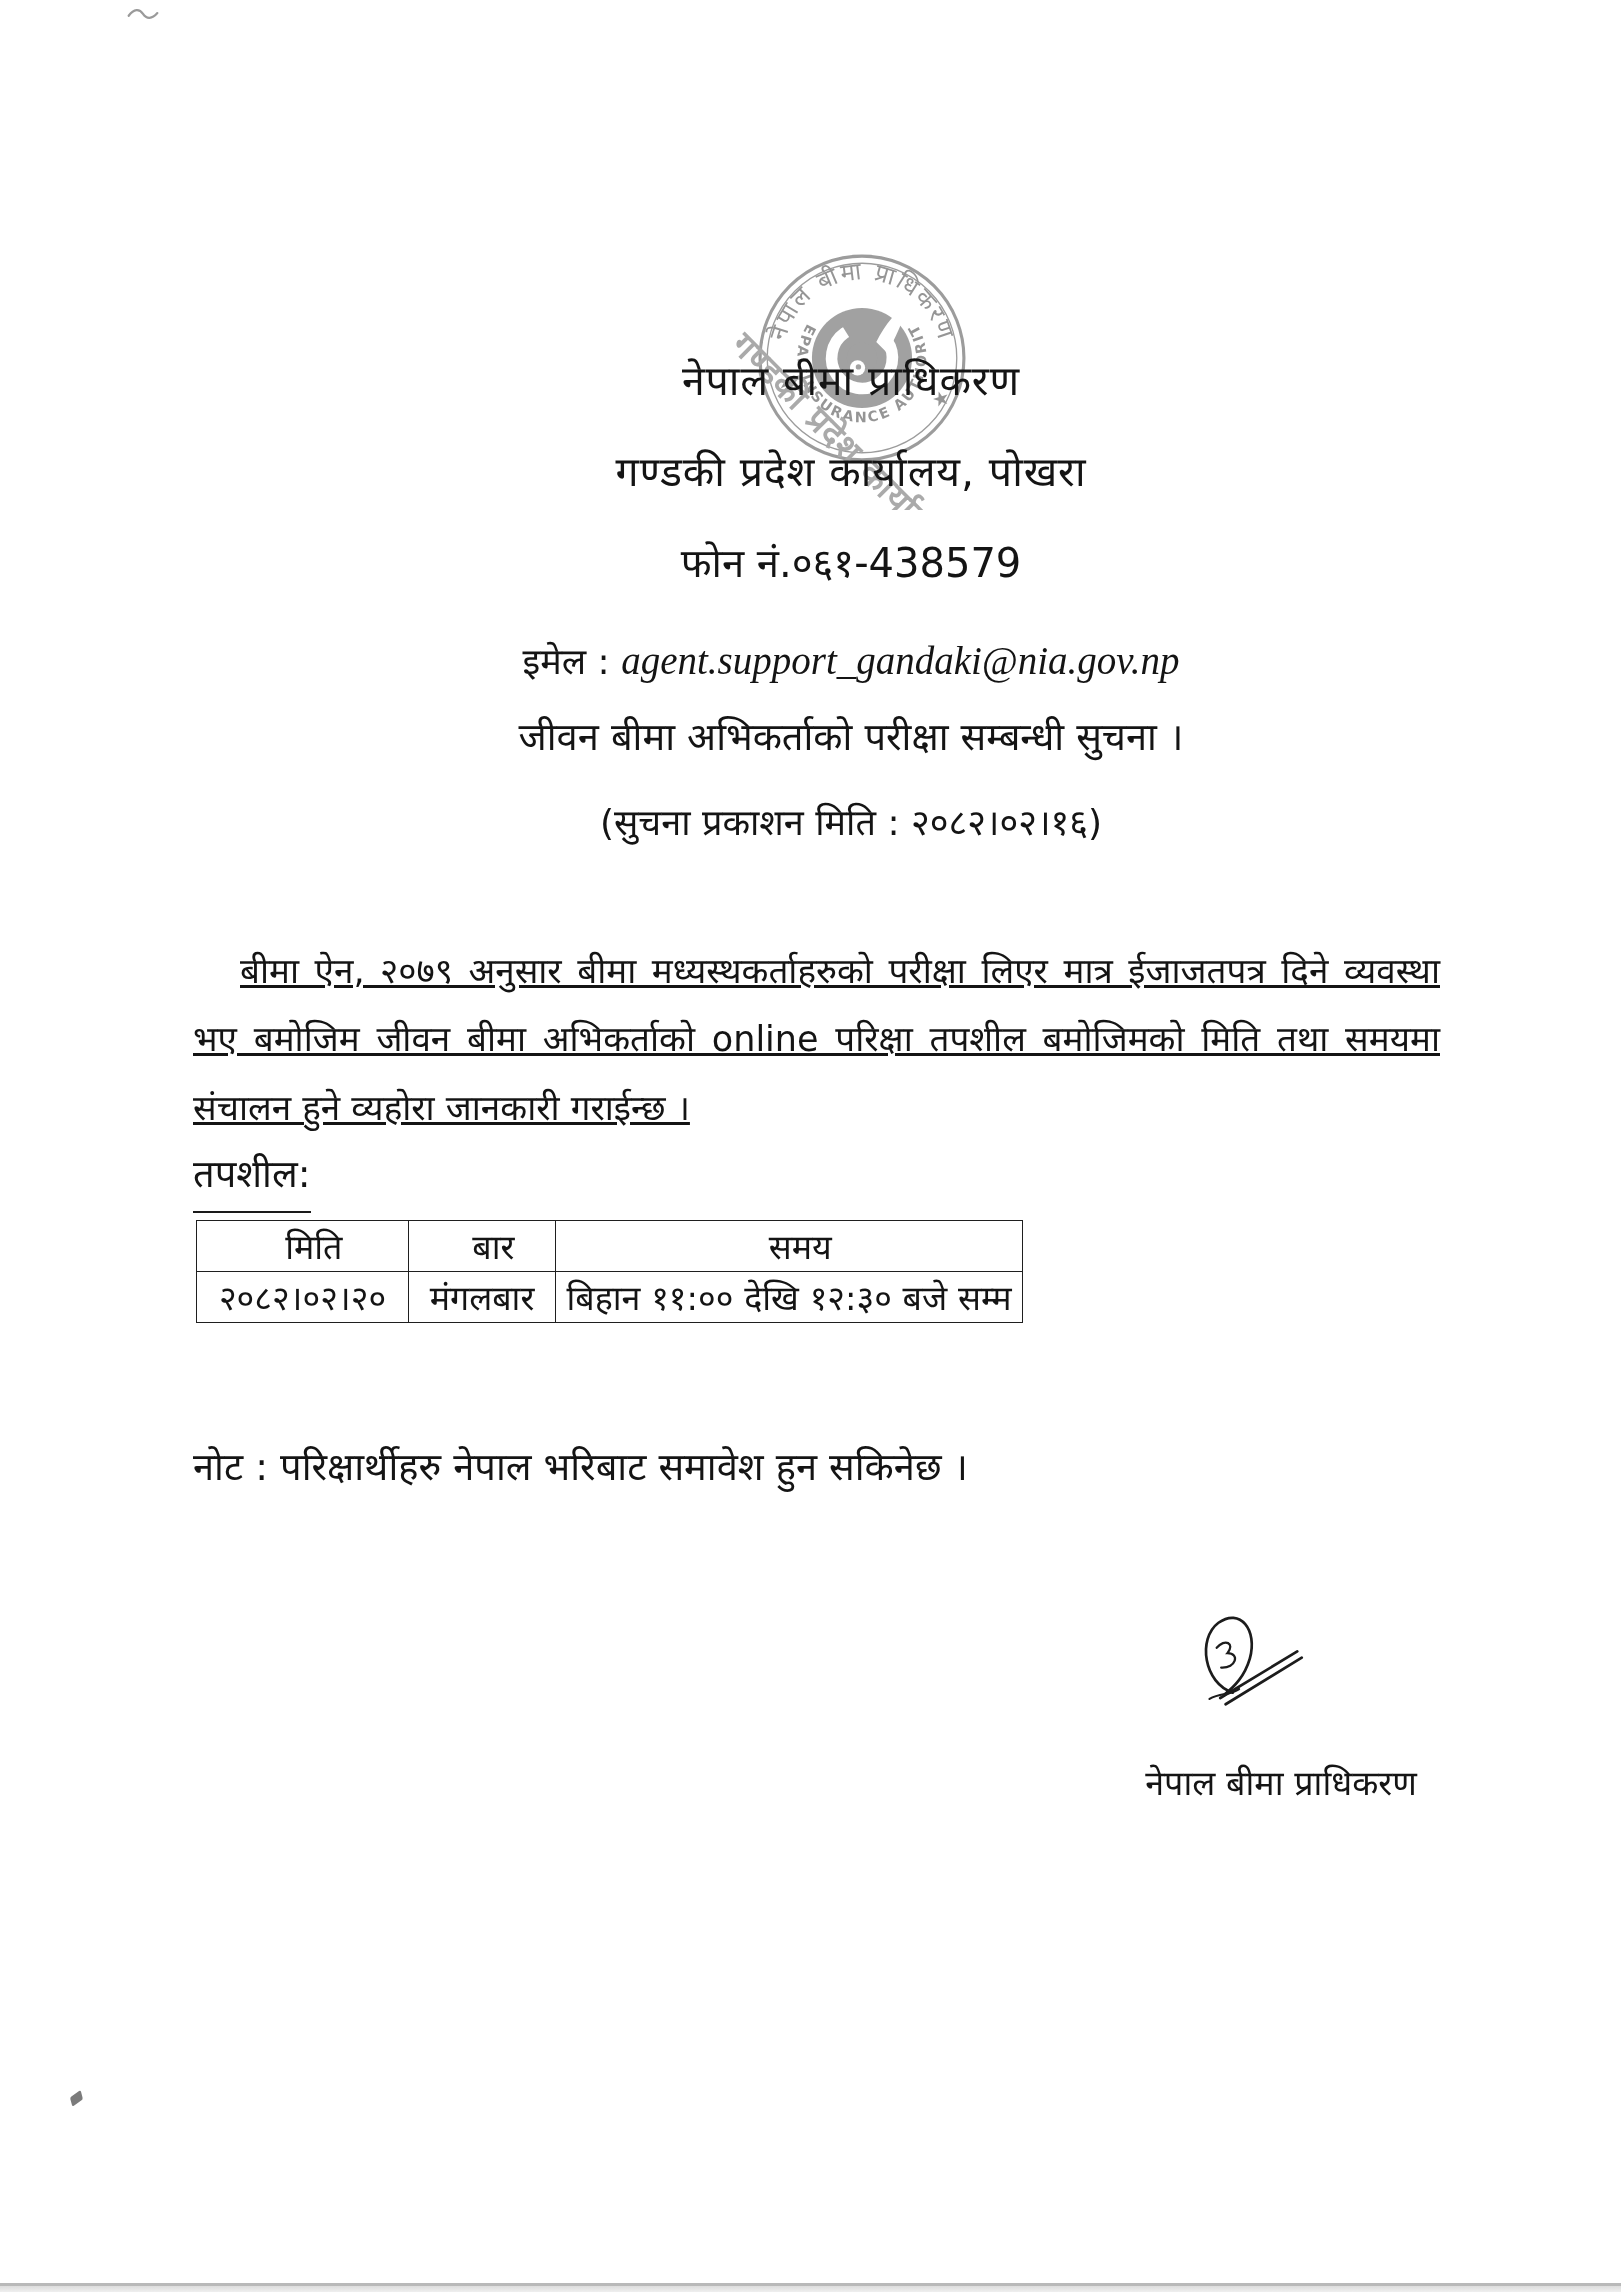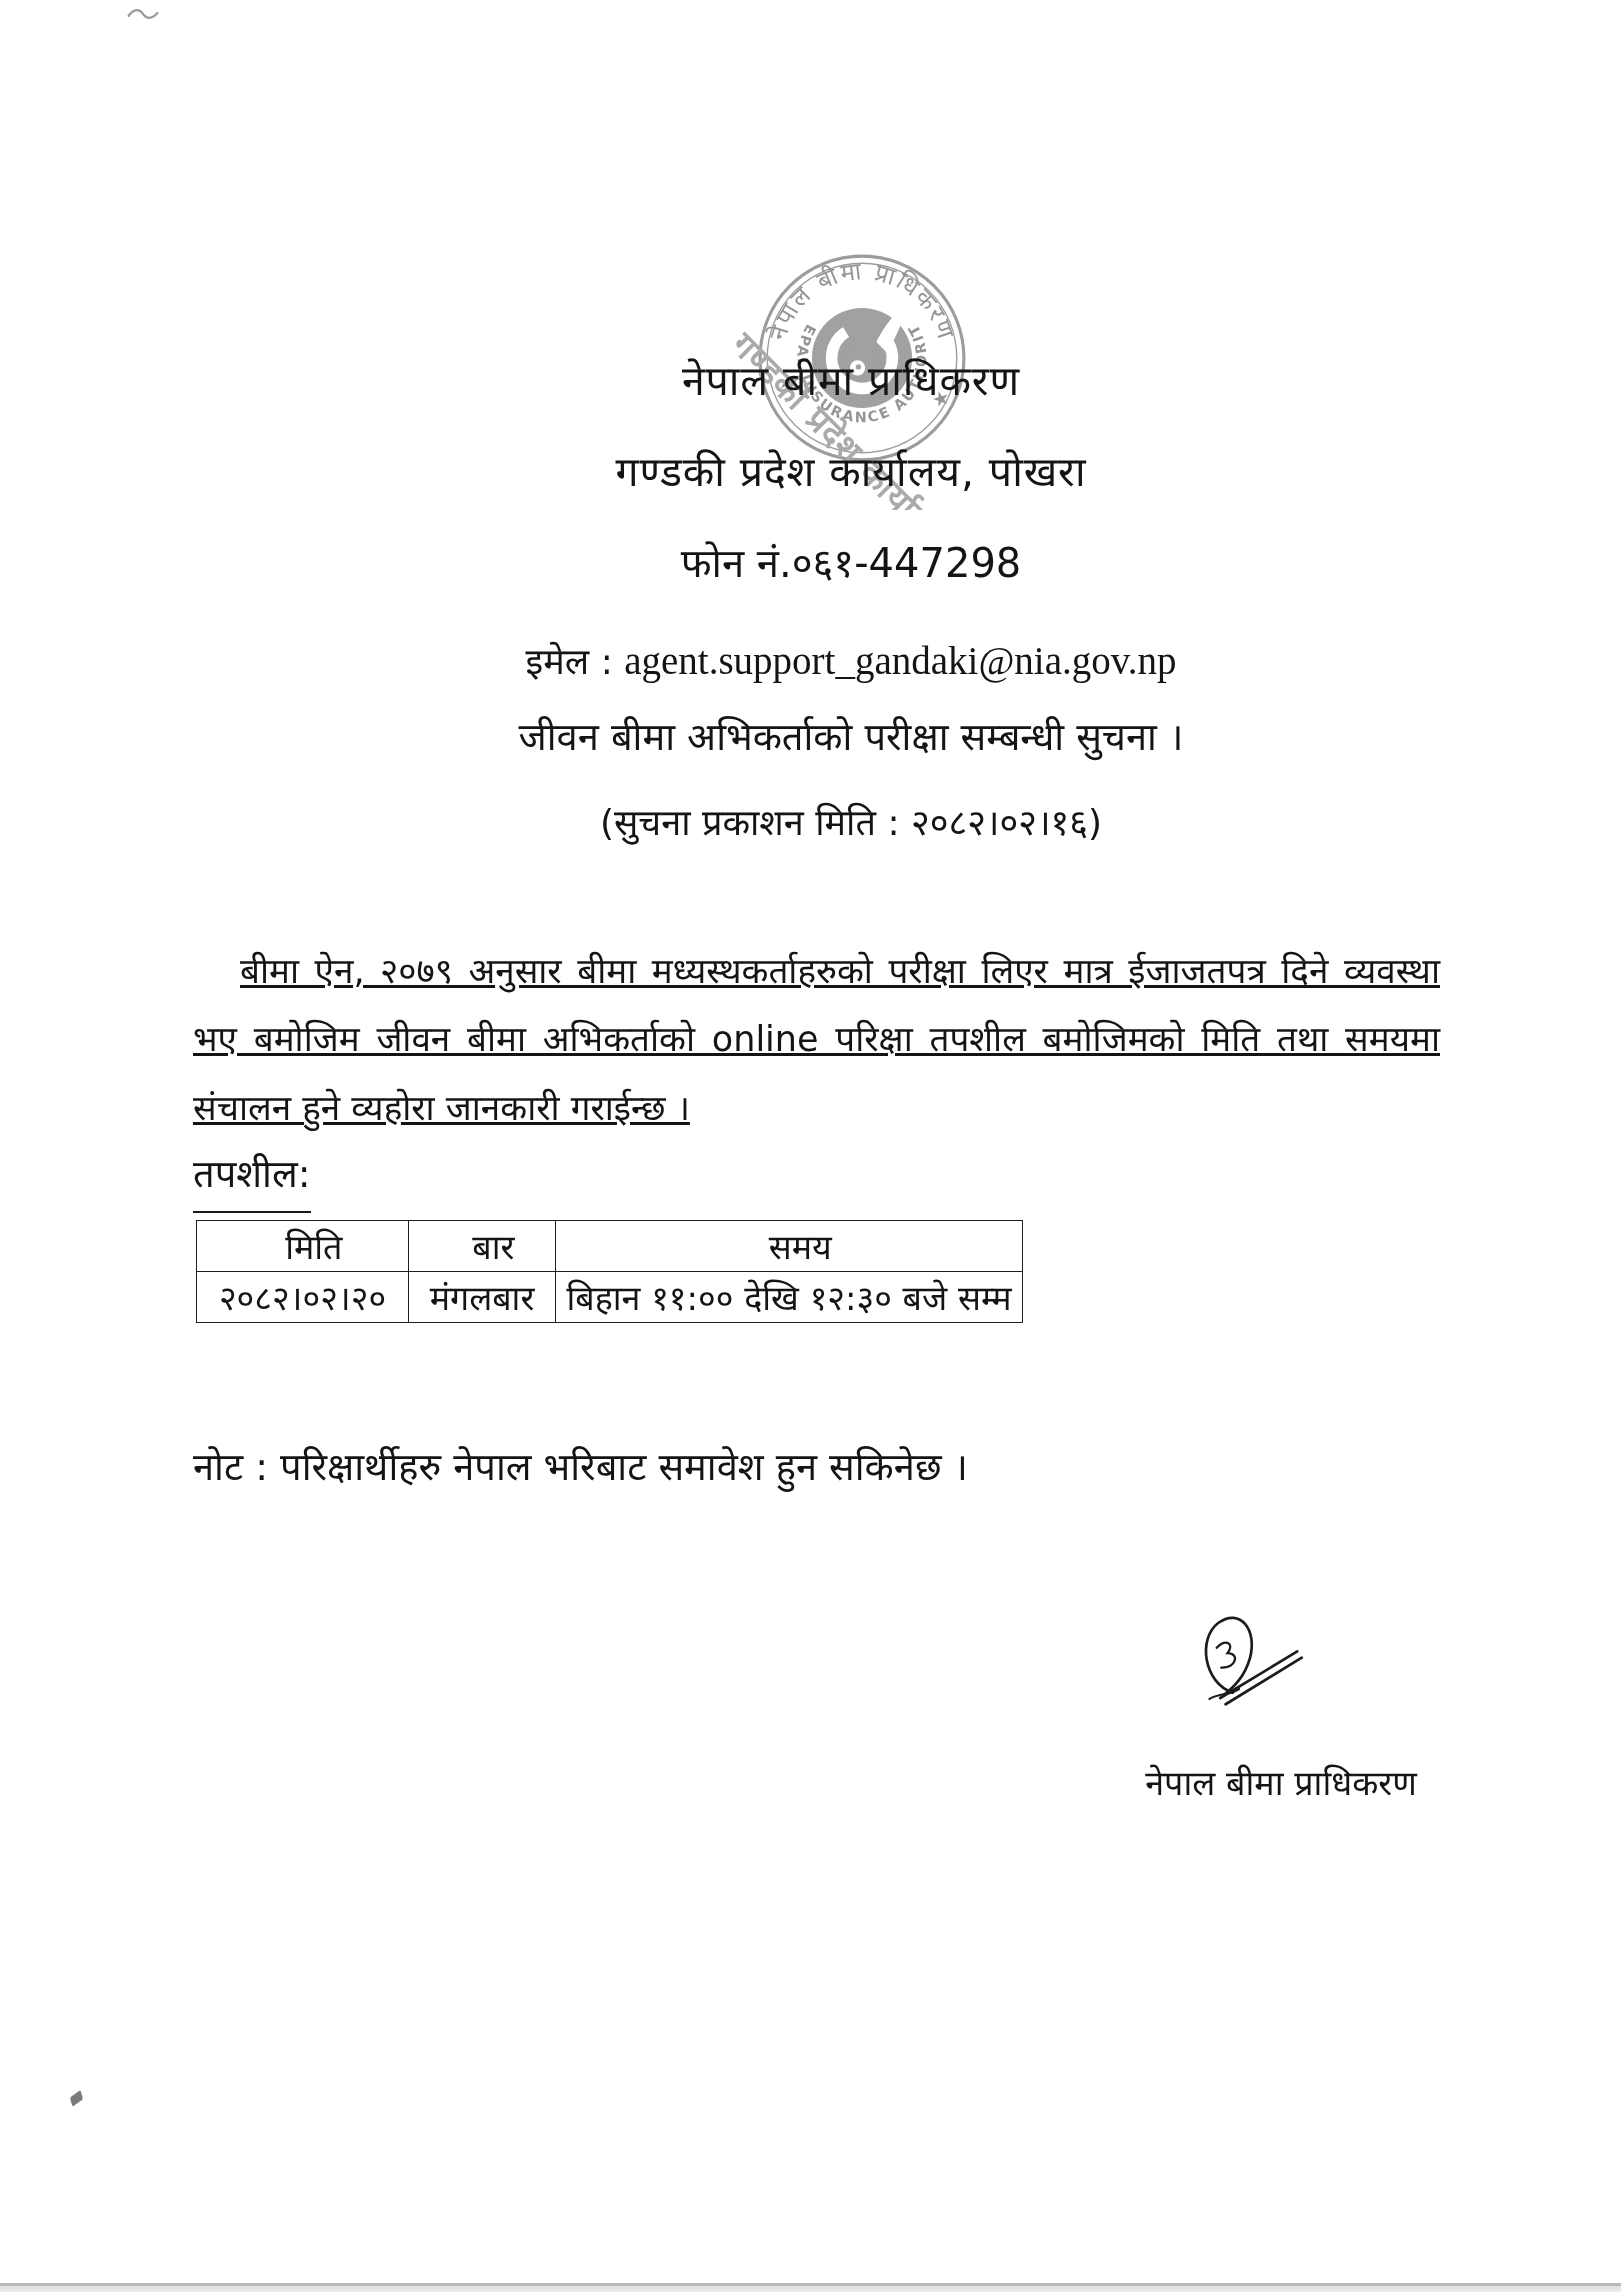--- a/index.html
+++ b/index.html
@@ -11,21 +11,21 @@
     overflow:hidden;
     font-family:"DejaVu Sans", sans-serif;
     color:#141414;
   }
   .abs { position:absolute; }
   .center-band { left:80px; width:1542px; text-align:center; }
   .org-name   { top:351px; font-size:41px; letter-spacing:0.9px; }
   .office     { top:442px; font-size:41px; letter-spacing:0.9px; }
   .phone      { top:534px; font-size:40px; }
   .email-line { top:636px; font-size:36px; }
-  .email-latin{ font-family:"Liberation Serif", serif; font-size:39px; }
+  .email-latin{ font-family:"Liberation Serif", serif; font-size:39px;font-style:italic; }
   .subject    { top:709px; font-size:38px; }
   .pub-date   { top:797px; font-size:36px; }
   .body-para  {
     left:193px; top:937px; width:1247px;
     font-size:35px; line-height:1.95;
     text-align:justify; text-indent:47px;text-decoration:underline;
   }
   .details-label {
     left:193px; top:1146px; font-size:38px;
   }
@@ -91,21 +91,21 @@
       <circle cx="170" cy="170" r="17" fill="#9a9a9a"></circle>
       <circle cx="165" cy="181" r="8.5" fill="#ffffff"></circle>
       <circle cx="166" cy="180" r="3" fill="#9a9a9a"></circle>
     </g>
 
     <text x="0" y="0" font-family="DejaVu Sans, sans-serif" font-size="38" font-weight="bold" fill="#a3a3a3" letter-spacing="1" transform="translate(22,158) rotate(45)">गण्डकी प्रदेश कार्यालय</text>
   </svg>
 
   <div class="abs fg center-band org-name">नेपाल बीमा प्राधिकरण</div>
   <div class="abs fg center-band office">गण्डकी प्रदेश कार्यालय, पोखरा</div>
-  <div class="abs fg center-band phone">फोन नं.०६१-447298</div>
+  <div class="abs fg center-band phone">फोन नं.०६१-438579</div>
 
   <div class="abs fg center-band email-line">
     <span>इमेल :</span>
     <span class="email-latin">agent.support_gandaki@nia.gov.np</span>
   </div>
 
   <div class="abs fg center-band subject">जीवन बीमा अभिकर्ताको परीक्षा सम्बन्धी सुचना ।</div>
   <div class="abs fg center-band pub-date">(सुचना प्रकाशन मिति : २०८२।०२।१६)</div>
 
   <div class="abs fg body-para">बीमा ऐन, २०७९ अनुसार बीमा मध्यस्थकर्ताहरुको परीक्षा लिएर मात्र ईजाजतपत्र दिने व्यवस्था भए बमोजिम जीवन बीमा अभिकर्ताको online परिक्षा तपशील बमोजिमको मिति तथा समयमा संचालन हुने व्यहोरा जानकारी गराईन्छ ।</div>

